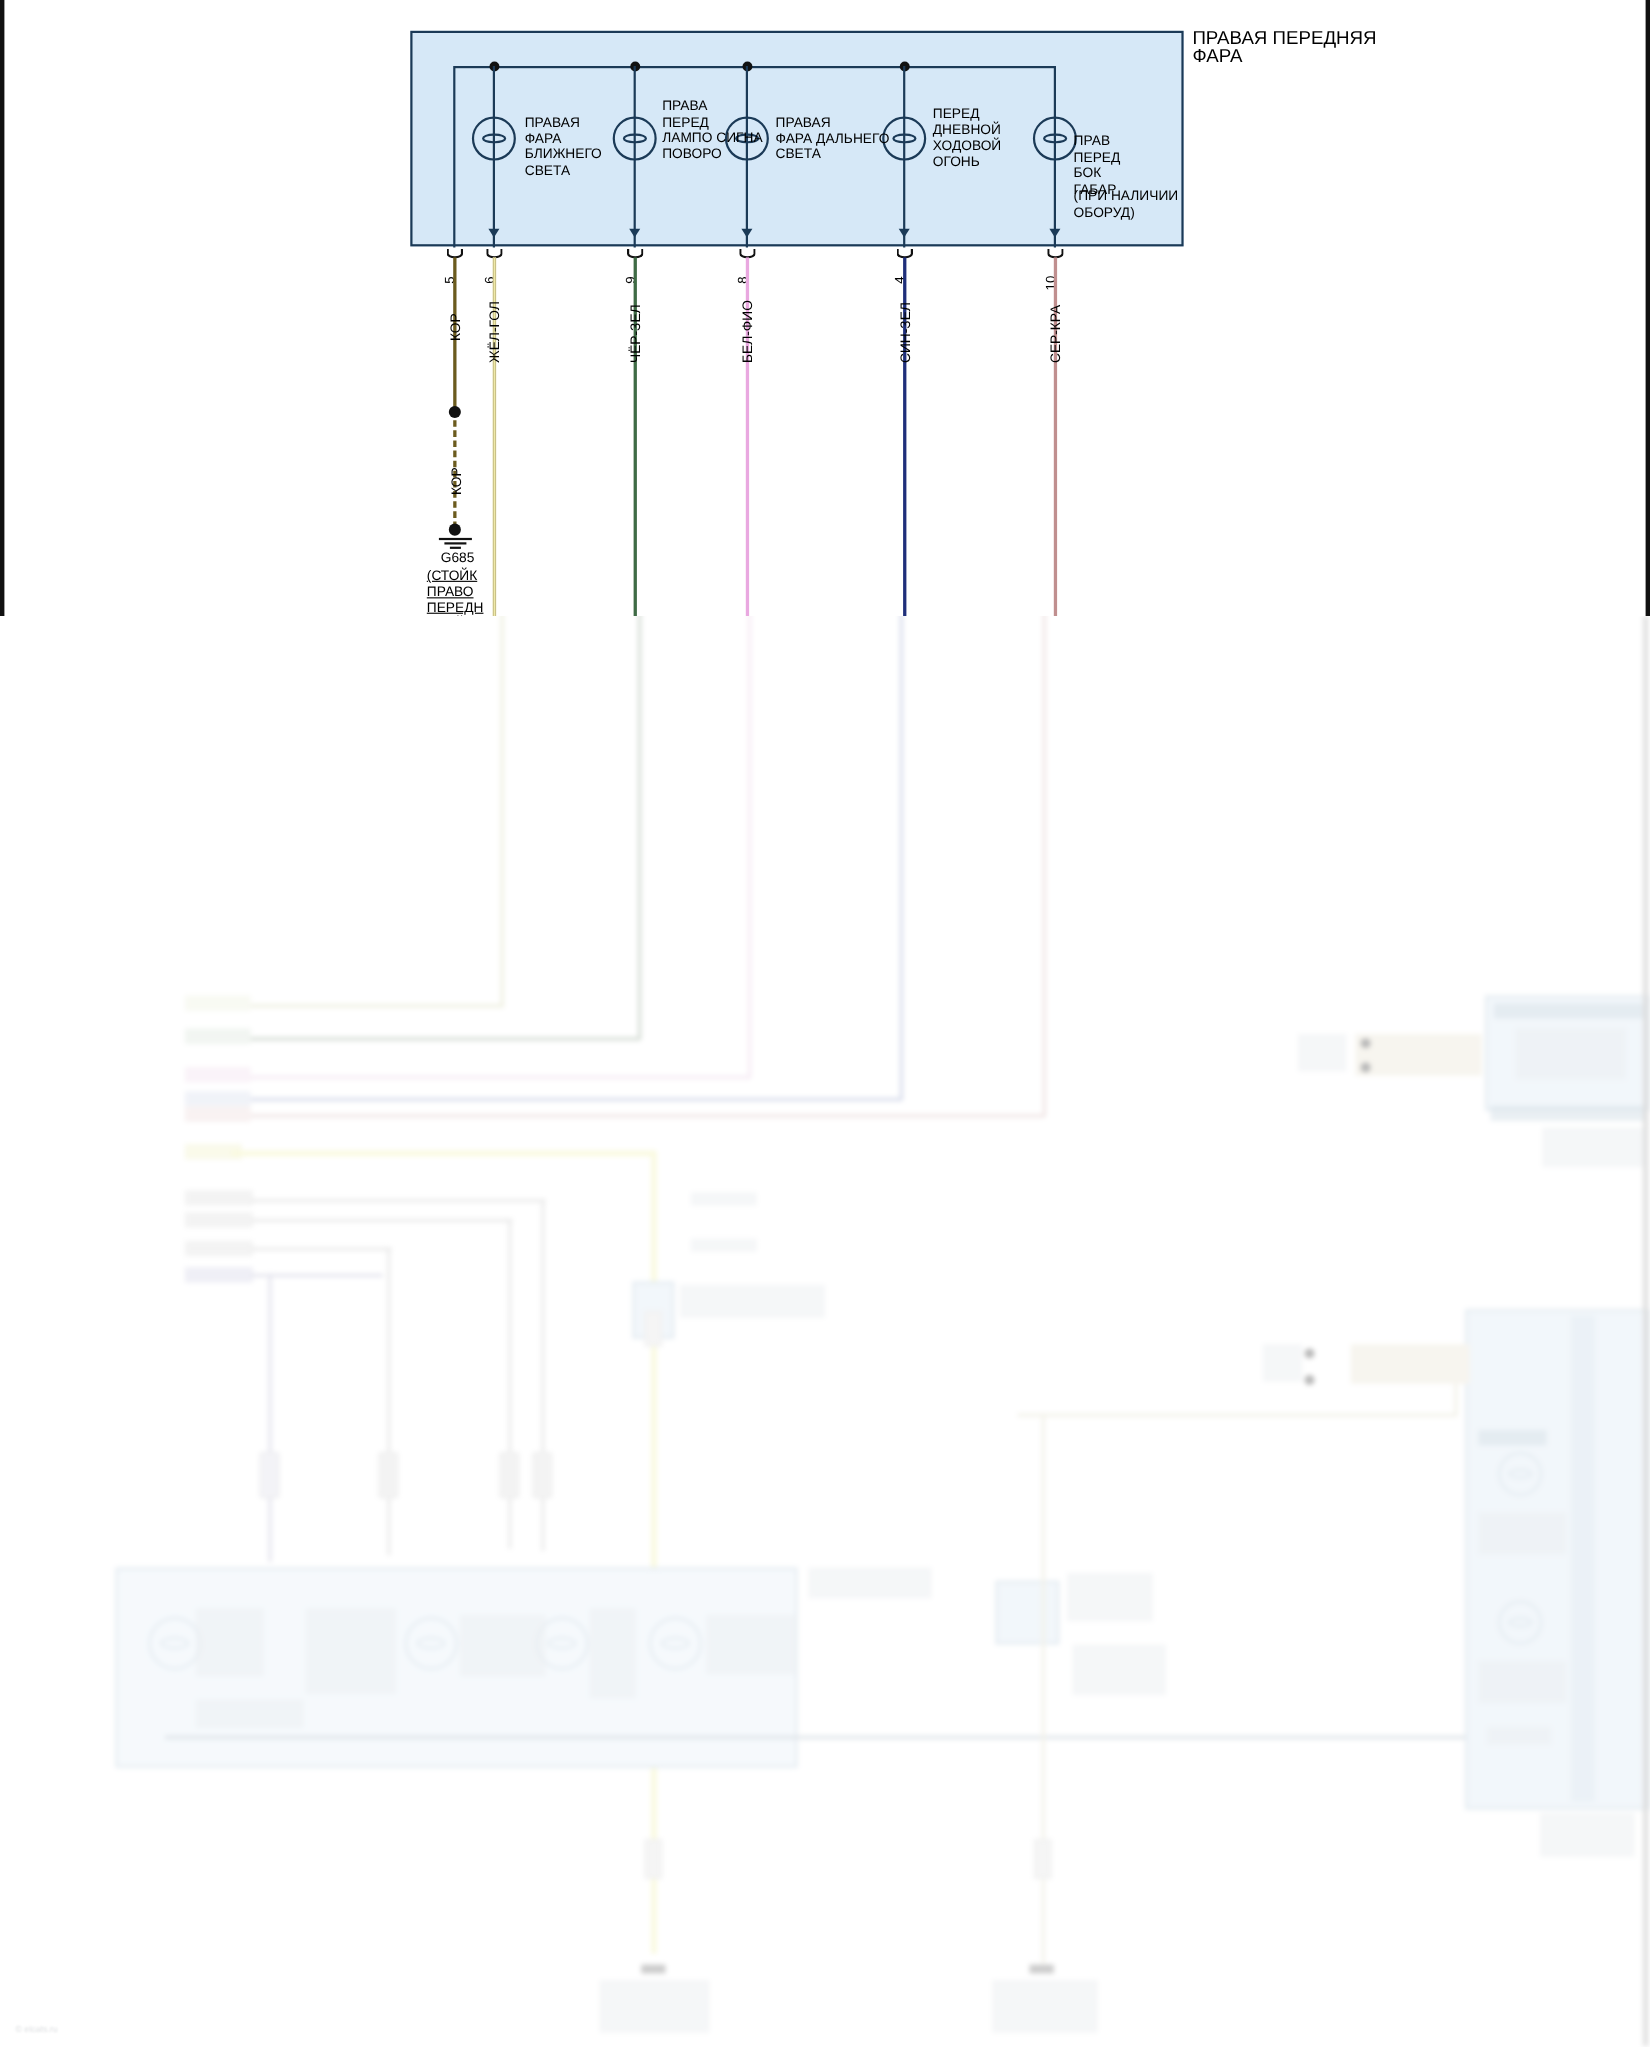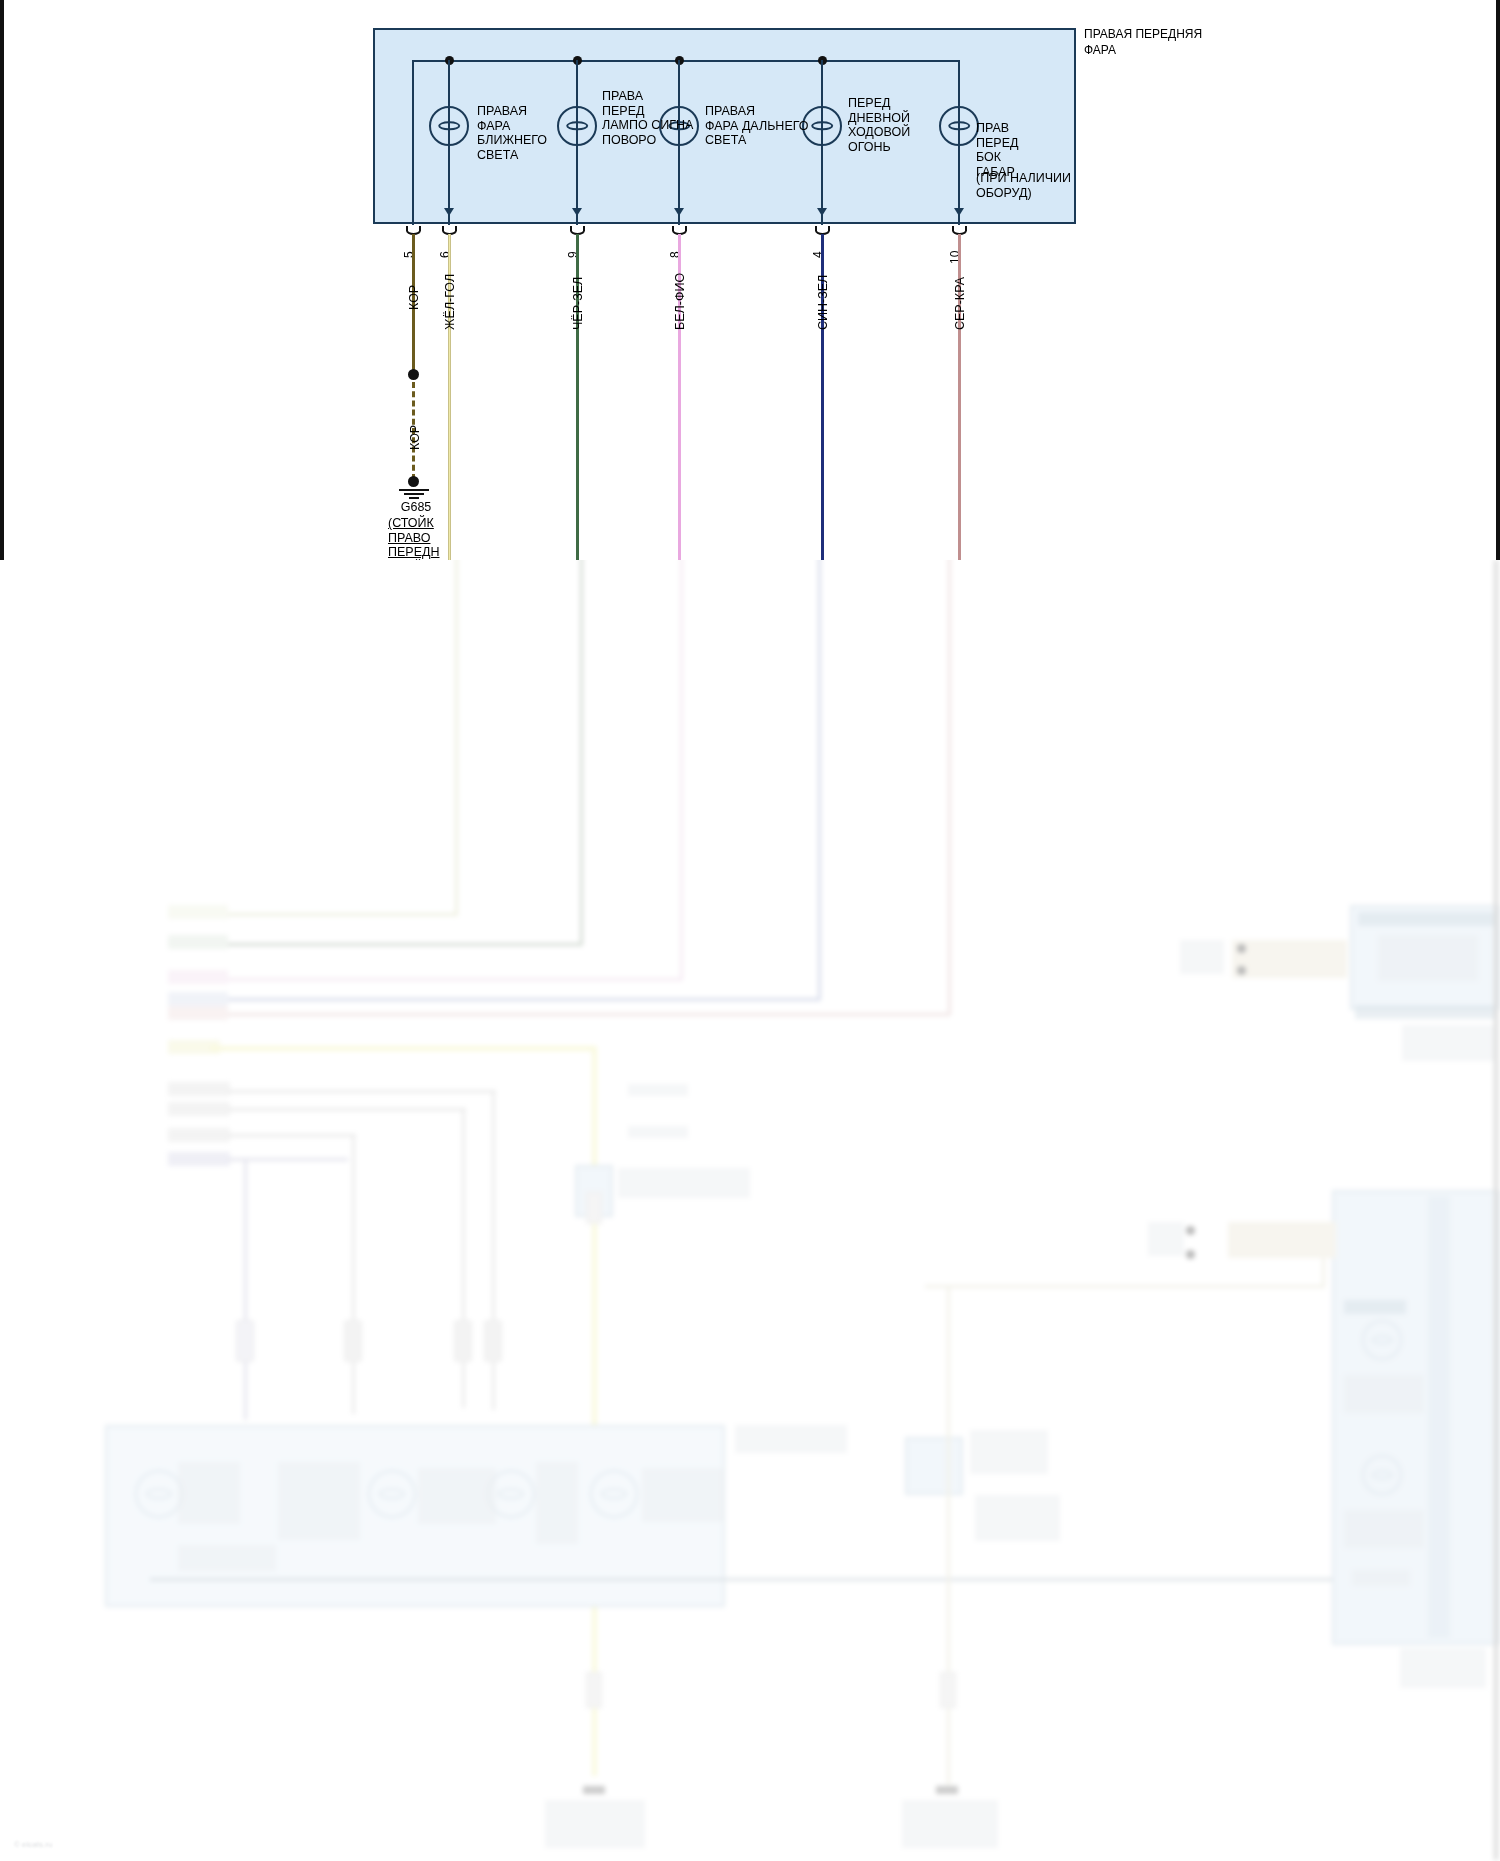--- a/index.html
+++ b/index.html
@@ -32,21 +32,21 @@
   .lamp .fil{position:absolute;left:50%;top:50%;transform:translate(-50%,-50%);
      width:60%;height:26%;border:2px solid #1b3a57;border-radius:50%;box-sizing:border-box;}
 
   .wireV{position:absolute;width:3px;}
   .wireH{position:absolute;height:3px;}
   .blk{background:#1b3a57;}
 
   .node{position:absolute;width:9px;height:9px;border-radius:50%;background:#111;}
 
   .lbl{position:absolute;font-size:12.5px;line-height:14.5px;color:#000;white-space:pre-line;}
-  .lbl.big{font-size:12px;line-height:15.5px;}
+  .lbl.big{font-size:17px;line-height:15.5px;}
 
   .vlabel{position:absolute;font-size:12.5px;color:#000;white-space:nowrap;
      transform-origin:0 0;transform:rotate(-90deg);}
   .pinnum{position:absolute;font-size:12px;color:#000;white-space:nowrap;
      transform-origin:0 0;transform:rotate(-90deg);}
 
   
   .cup{position:absolute;width:15px;height:9px;border:2px solid #111;border-top:none;
      border-radius:0 0 50% 50%;box-sizing:border-box;}
 

